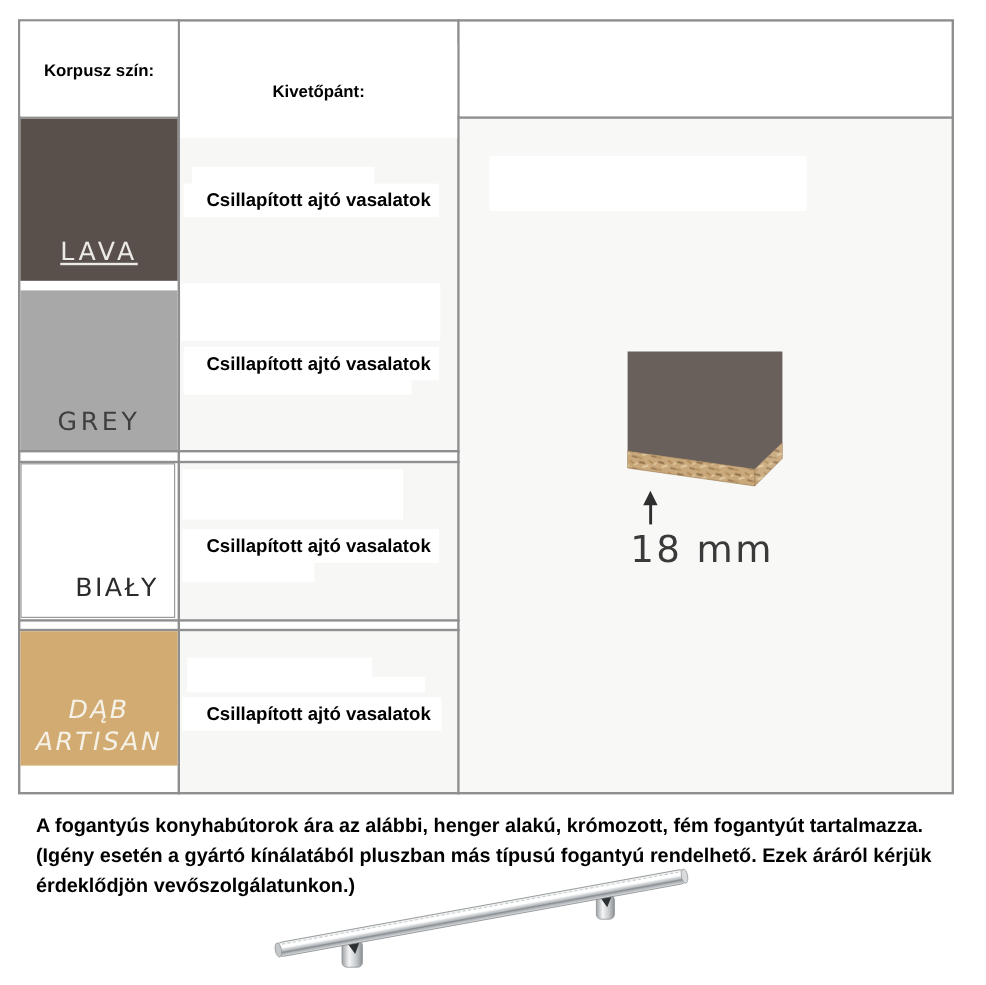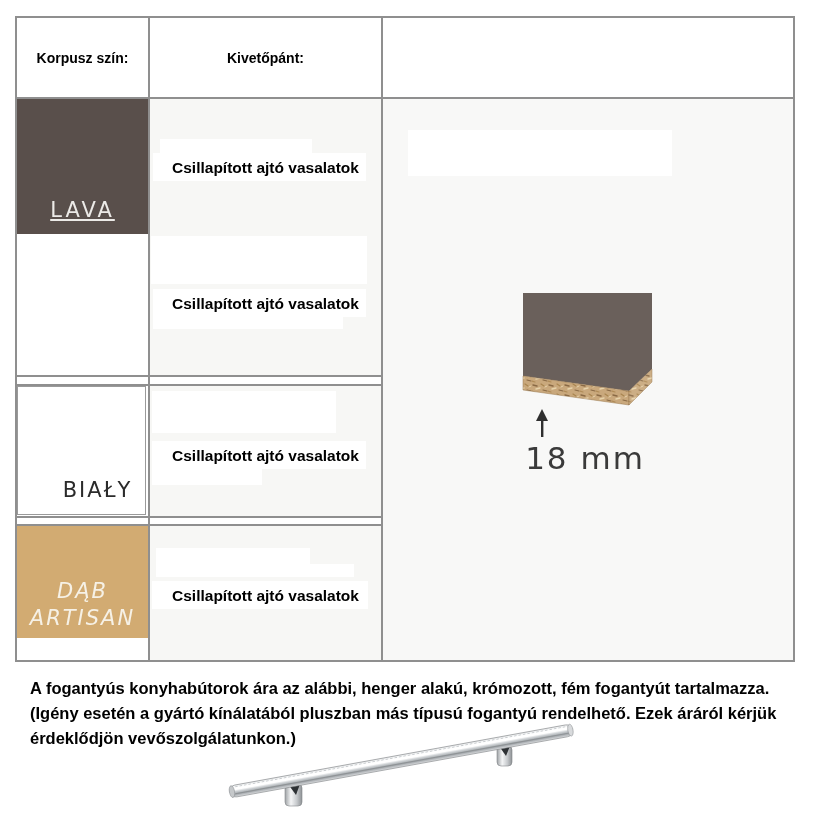--- a/index.html
+++ b/index.html
@@ -54,24 +54,27 @@
   <div class="abs tbl-outer" style="background:transparent;"></div>
   <div class="abs line" style="left:148px;top:16px;width:2px;height:646px;"></div>
   <div class="abs line" style="left:381px;top:16px;width:2px;height:646px;"></div>
   <div class="abs line" style="left:15px;top:97px;width:780px;height:2px;"></div>
   <div class="abs line" style="left:15px;top:375px;width:368px;height:2px;"></div>
   <div class="abs line" style="left:15px;top:384px;width:368px;height:2px;"></div>
   <div class="abs line" style="left:15px;top:516px;width:368px;height:2px;"></div>
   <div class="abs line" style="left:15px;top:524px;width:368px;height:2px;"></div>
 
   <div class="abs hdr" style="left:17px;top:18px;width:131px;height:79px;">Korpusz szín:</div>
-  <div class="abs hdr" style="left:150px;top:18px;width:231px;height:79px;">Kivetőpánt:</div>
+  <div class="abs hdr" style="left:150px;top:36px;width:231px;height:79px;">Kivetőpánt:</div>
 
   <div class="abs swatch sw-lava" style="left:17px;top:99px;width:131px;height:135px;">
     <div class="swatch-label">LAVA</div>
+  </div>
+  <div class="abs swatch sw-grey" style="left:17px;top:242px;width:131px;height:133px;">
+    <div class="swatch-label">GREY</div>
   </div>
   <div class="abs swatch sw-bialy" style="left:17px;top:386px;width:129px;height:129px;">
     <div class="swatch-label" style="letter-spacing:2px;margin-left:32px;">BIAŁY</div>
   </div>
   <div class="abs swatch sw-wood" style="left:17px;top:526px;width:131px;height:112px;font-style:italic;">
     <div class="swatch-label" style="letter-spacing:2px;padding-bottom:6px;">DĄB ARTISAN</div>
   </div>
 
   <div class="abs patch" style="left:160px;top:139px;width:152px;height:18px;"></div>
   <div class="abs patch" style="left:151px;top:236px;width:216px;height:48px;"></div>

